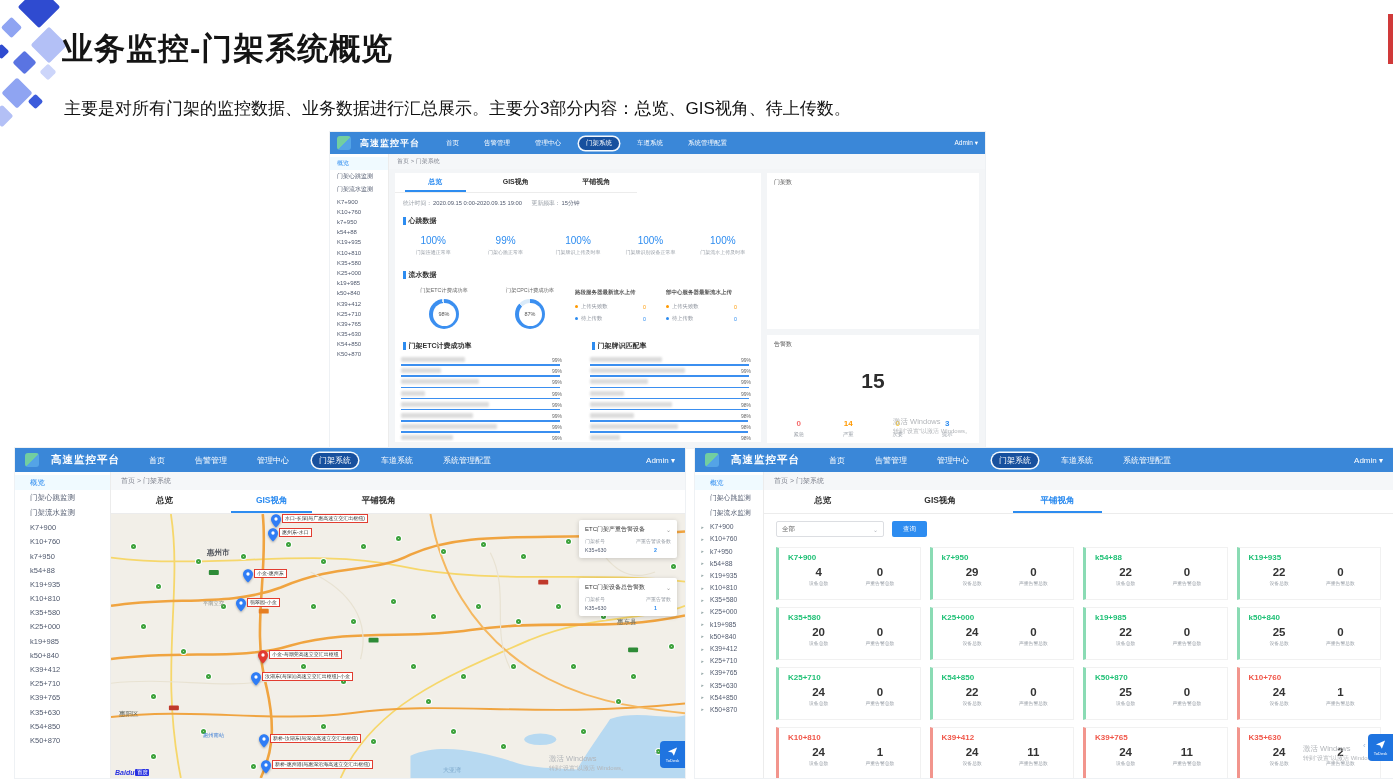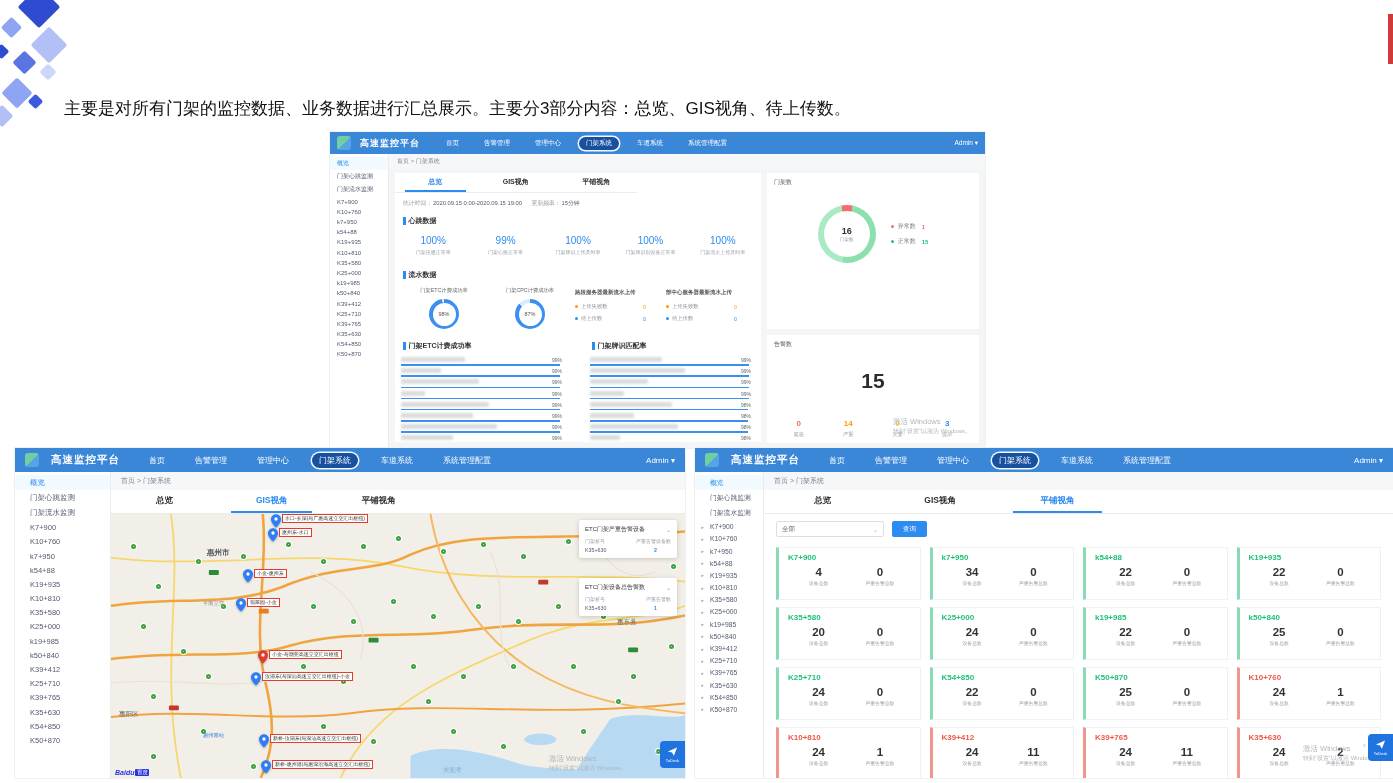--- a/index.html
+++ b/index.html
@@ -169,20 +169,21 @@
     <span style="left:4px;top:20px;width:15px;height:15px;background:#8fa4f2;"></span>
     <span style="left:36px;top:32px;width:26px;height:26px;background:#b3c0f6;"></span>
     <span style="left:-4px;top:46px;width:11px;height:11px;background:#2f4bd0;"></span>
     <span style="left:16px;top:54px;width:17px;height:17px;background:#5a74e2;"></span>
     <span style="left:42px;top:66px;width:12px;height:12px;background:#ccd5fa;"></span>
     <span style="left:6px;top:82px;width:22px;height:22px;background:#8fa4f2;"></span>
     <span style="left:30px;top:96px;width:11px;height:11px;background:#3b5bdb;"></span>
     <span style="left:-6px;top:108px;width:16px;height:16px;background:#b3c0f6;"></span>
   </div>
   <div class="rededge"></div>
+  <div class="title">业务监控-门架系统概览</div>
   <div class="subtitle">主要是对所有门架的监控数据、业务数据进行汇总展示。主要分3部分内容：总览、GIS视角、待上传数。</div>
 
   <div class="app" id="shot1">
     <div class="hdr">
         <span class="hlogo"></span>
         <span class="plat">高速监控平台</span>
         <div class="nav">
           <span class="ni">首页</span>
           <span class="ni">告警管理</span>
           <span class="ni">管理中心</span>
@@ -378,40 +379,20 @@
                       <span class="nm" style="width: 30px;"></span>
                       <span class="pv">98%</span>
                     </div>
                   </div>
               </div>
             </div>
           </div>
           <div class="ov-right">
             <div class="panel p-gantry">
               <div class="pt">门架数</div>
-              <div class="g-flex">
-                <div class="donut16">
-                  <div class="dc">
-                      <b>16</b>
-                      <i>门架数</i>
-                    </div>
-                </div>
-                <div class="glegend">
-                  <div class="gl">
-                      <i class="dot r"></i>
-                      <span>异常数</span>
-                      <b class="r">1</b>
-                    </div>
-                  <div class="gl">
-                      <i class="dot g"></i>
-                      <span>正常数</span>
-                      <b class="g">15</b>
-                    </div>
-                </div>
-              </div>
             </div>
             <div class="panel p-alerts">
               <div class="pt">告警数</div>
               <div class="big">15</div>
               <div class="acnt" id="alertRow">
                   <div class="ac">
                     <div class="av" style="color: rgb(245, 108, 108);">0</div>
                     <div class="al">紧急</div>
                   </div>
                   <div class="ac">
@@ -734,21 +715,21 @@
                 <div class="gn">
                   <div class="v">0</div>
                   <div class="l">严重告警总数</div>
                 </div>
               </div>
             </div>
             <div class="gcard" style="--c: #21c177; --b: #8adbb4;">
               <div class="gt">k7+950</div>
               <div class="gnums">
                 <div class="gn">
-                  <div class="v">34</div>
+                  <div class="v">29</div>
                   <div class="l">设备总数</div>
                 </div>
                 <div class="gn">
                   <div class="v">0</div>
                   <div class="l">严重告警总数</div>
                 </div>
               </div>
             </div>
             <div class="gcard" style="--c: #21c177; --b: #8adbb4;">
               <div class="gt">k54+88</div>

